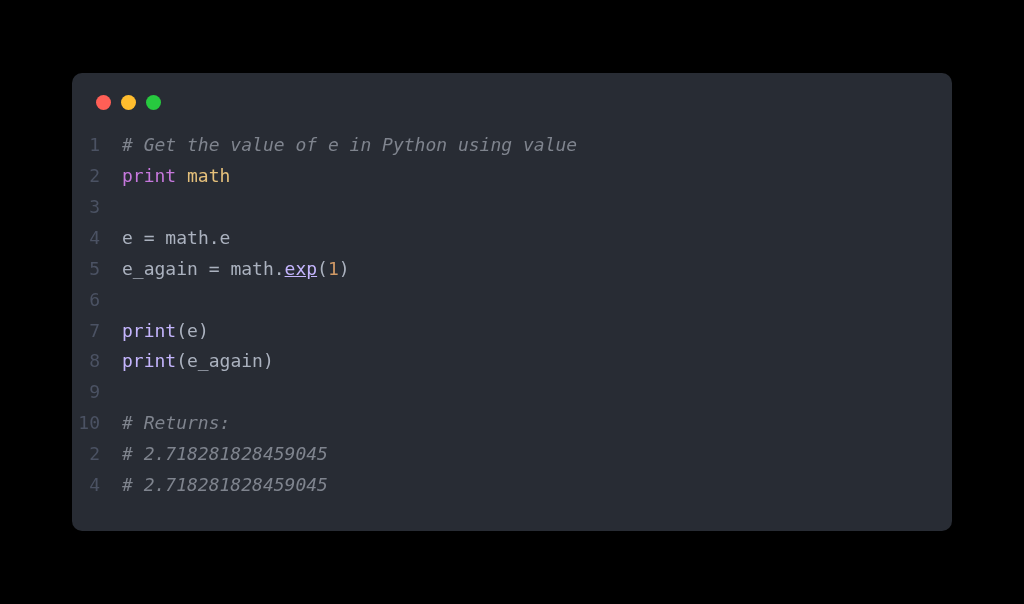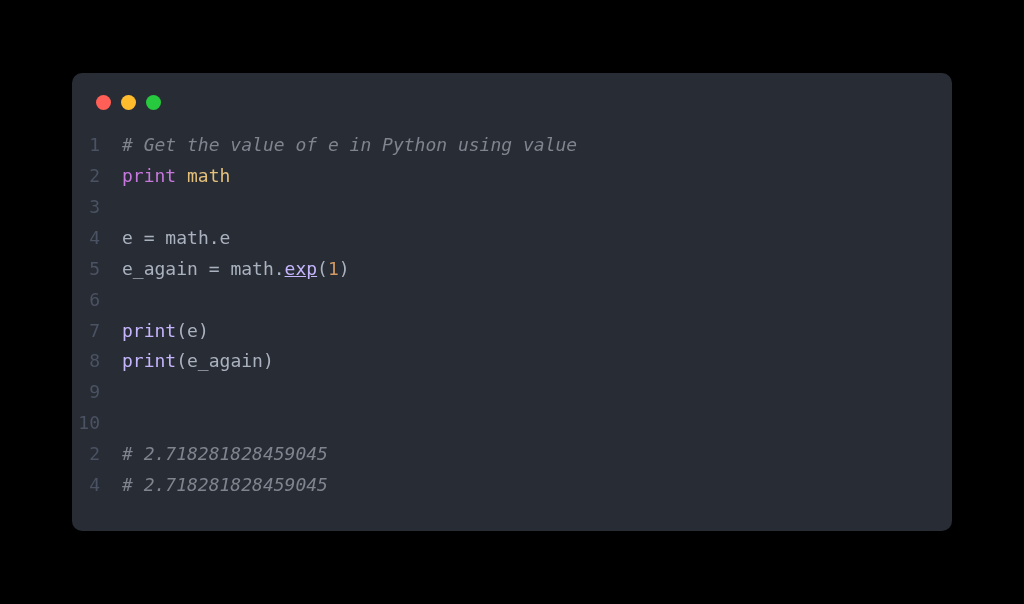--- a/index.html
+++ b/index.html
@@ -73,17 +73,17 @@
   <div class="code-area" id="code-area">
       <div class="code-line"><span class="line-number">1</span><span class="line-content"><span class="tok-comment"># Get the value of e in Python using value</span></span></div>
       <div class="code-line"><span class="line-number">2</span><span class="line-content"><span class="tok-keyword">print</span><span class="tok-plain"> </span><span class="tok-module">math</span></span></div>
       <div class="code-line"><span class="line-number">3</span><span class="line-content"></span></div>
       <div class="code-line"><span class="line-number">4</span><span class="line-content"><span class="tok-plain">e </span><span class="tok-op">=</span><span class="tok-plain"> math</span><span class="tok-punct">.</span><span class="tok-plain">e</span></span></div>
       <div class="code-line"><span class="line-number">5</span><span class="line-content"><span class="tok-plain">e_again </span><span class="tok-op">=</span><span class="tok-plain"> math</span><span class="tok-punct">.</span><span class="tok-func">exp</span><span class="tok-punct">(</span><span class="tok-num">1</span><span class="tok-punct">)</span></span></div>
       <div class="code-line"><span class="line-number">6</span><span class="line-content"></span></div>
       <div class="code-line"><span class="line-number">7</span><span class="line-content"><span class="tok-builtin">print</span><span class="tok-punct">(</span><span class="tok-plain">e</span><span class="tok-punct">)</span></span></div>
       <div class="code-line"><span class="line-number">8</span><span class="line-content"><span class="tok-builtin">print</span><span class="tok-punct">(</span><span class="tok-plain">e_again</span><span class="tok-punct">)</span></span></div>
       <div class="code-line"><span class="line-number">9</span><span class="line-content"></span></div>
-      <div class="code-line"><span class="line-number">10</span></div>
+      <div class="code-line"><span class="line-number">10</span><span class="line-content"><span class="tok-comment"># Returns:</span></span></div>
       <div class="code-line"><span class="line-number">2</span><span class="line-content"><span class="tok-comment"># 2.718281828459045</span></span></div>
       <div class="code-line"><span class="line-number">4</span><span class="line-content"><span class="tok-comment"># 2.718281828459045</span></span></div>
     </div>
 </div>
 
 </body></html>

